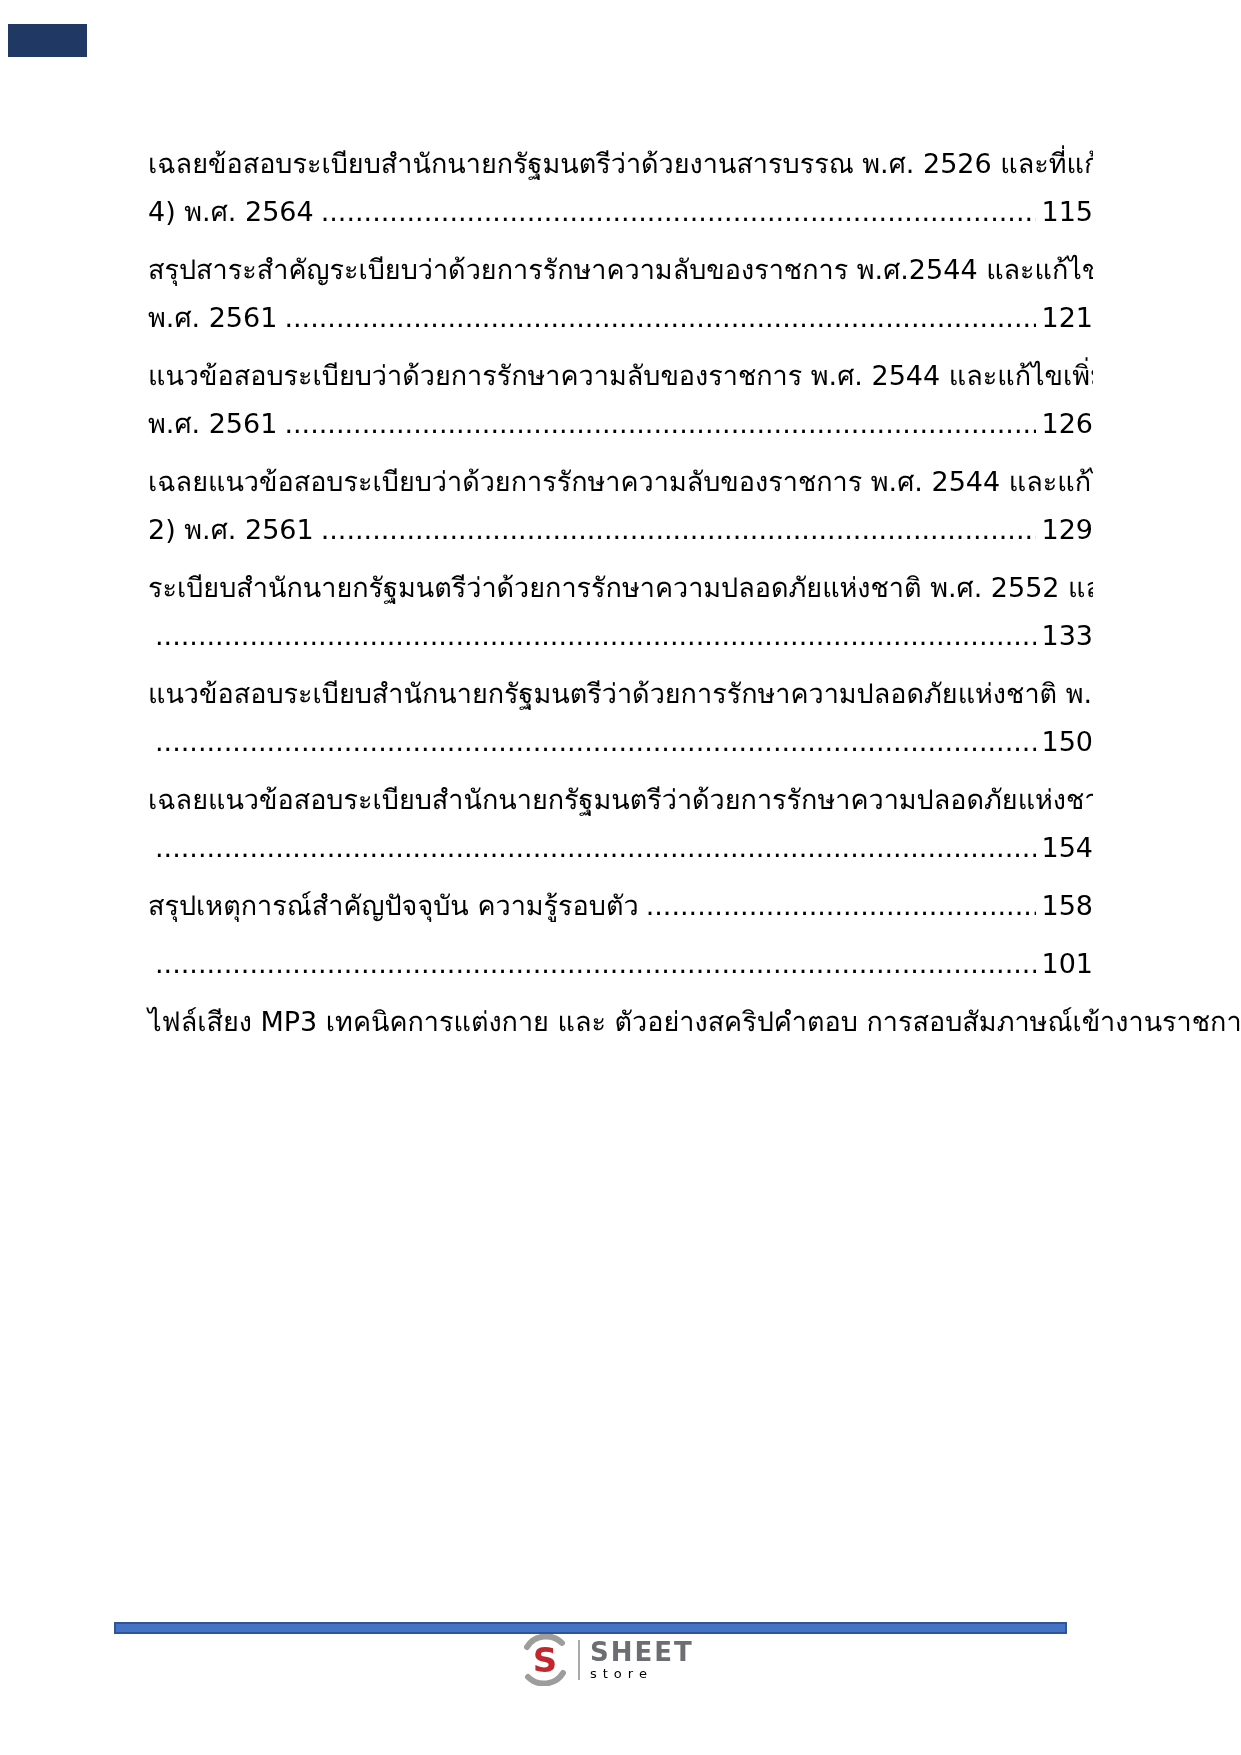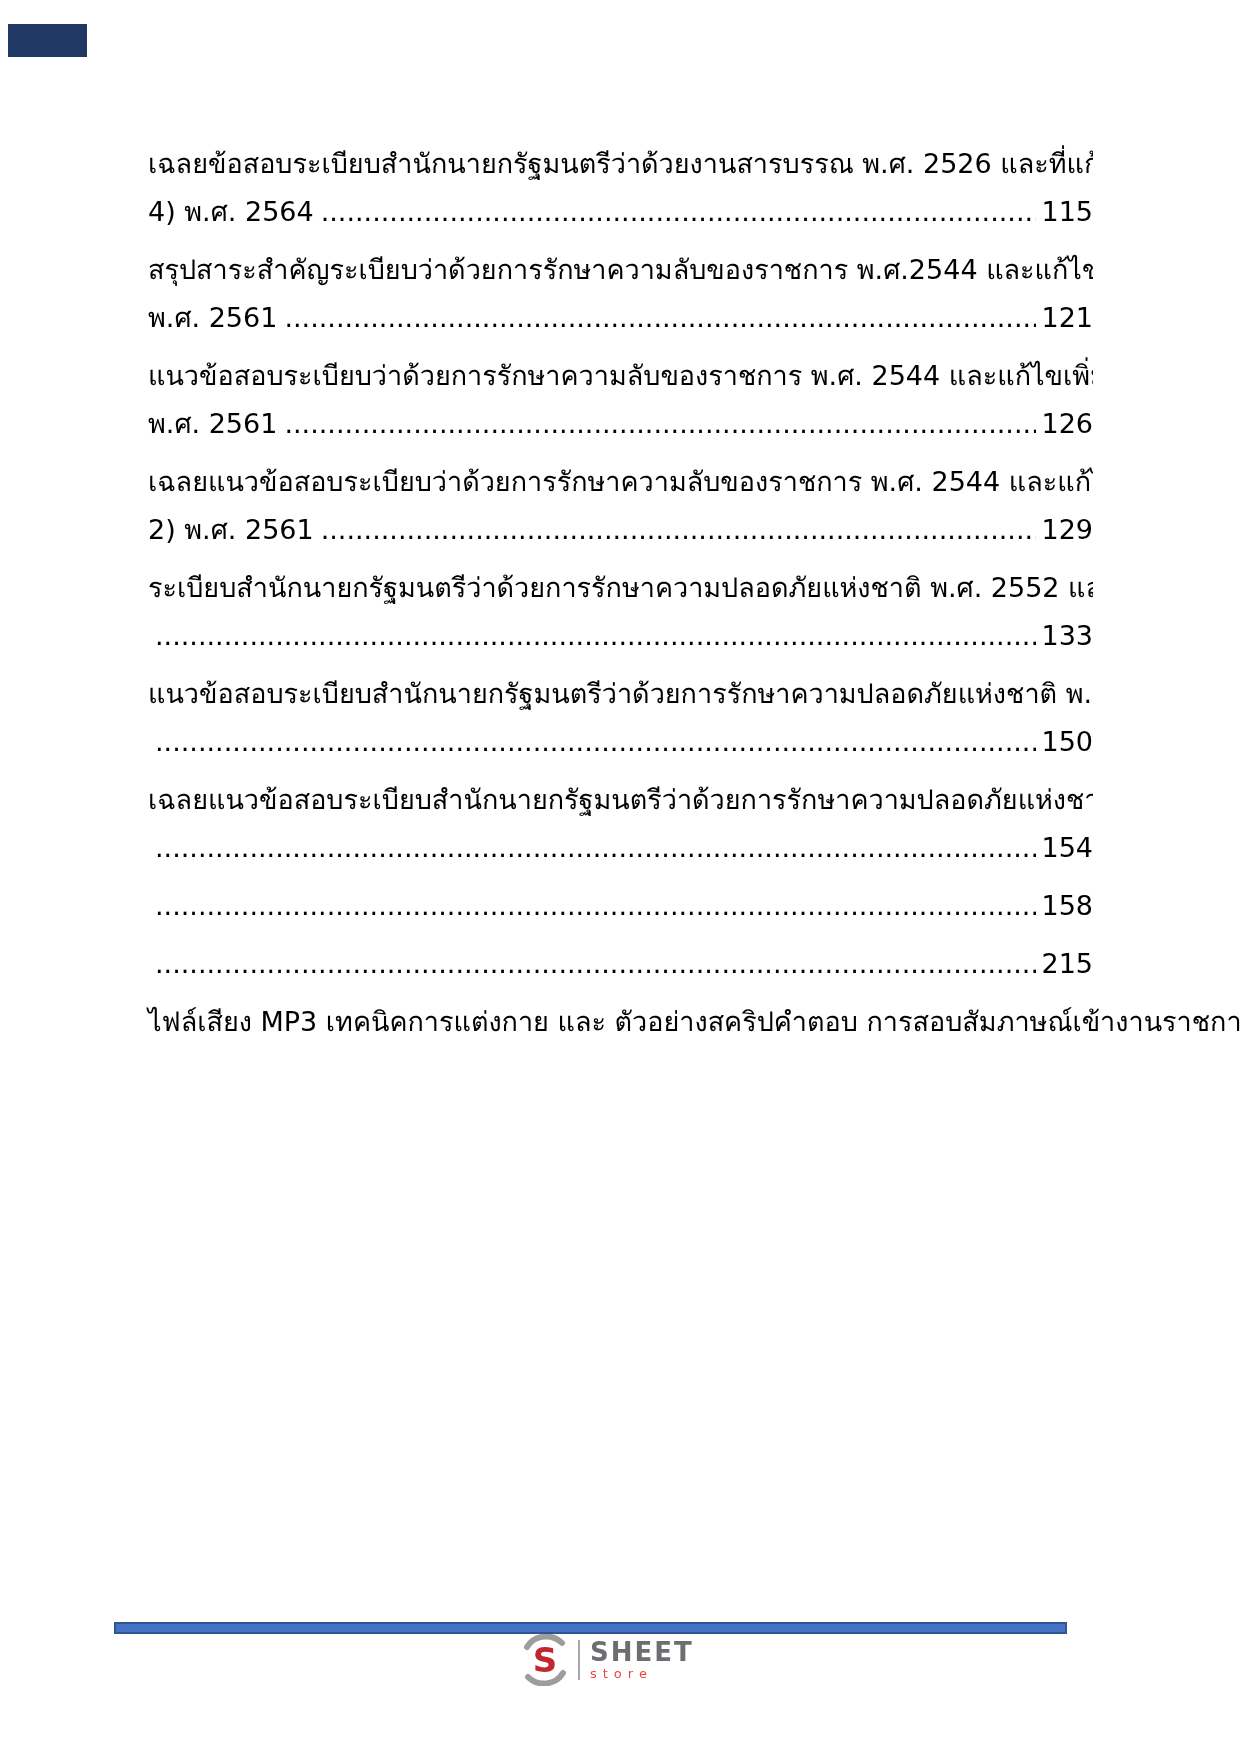--- a/index.html
+++ b/index.html
@@ -68,21 +68,21 @@
     font-weight:bold;
     font-size:26px;
     line-height:26px;
     letter-spacing:2px;
     color:#6d6e71;
   }
   .logo-sub{
     font-size:13px;
     line-height:15px;
     letter-spacing:6px;
-    color:#ef4444;
+    color:#000000;
     margin-top:1px;
   }
 </style>
 </head>
 <body>
 
 <div class="page">
 
   <div class="corner-tab" style="background: rgb(31, 56, 100);"></div>
 
@@ -143,29 +143,30 @@
     <div class="entry">
       <div class="l1">เฉลยแนวข้อสอบระเบียบสำนักนายกรัฐมนตรีว่าด้วยการรักษาความปลอดภัยแห่งชาติ พ.ศ. 2552 และ</div>
       <div class="l2">
         <span class="leader">....................................................................................................................................................................................................................................................................</span>
         <span class="pg">154</span>
       </div>
     </div>
 
     <div class="entry">
       <div class="l2">
+        <span class="txt">สรุปเหตุการณ์สำคัญปัจจุบัน ความรู้รอบตัว</span>
         <span class="leader">....................................................................................................................................................................................................................................................................</span>
         <span class="pg">158</span>
       </div>
     </div>
 
     <div class="entry">
       <div class="l2">
         <span class="leader">....................................................................................................................................................................................................................................................................</span>
-        <span class="pg">215</span>
+        <span class="pg">101</span>
       </div>
     </div>
 
     <div class="entry">
       <div class="l2">
         <span class="txt">ไฟล์เสียง MP3 เทคนิคการแต่งกาย และ ตัวอย่างสคริปคำตอบ การสอบสัมภาษณ์เข้างานราชการ</span>
         <span class="leader">....................................................................................................................................................................................................................................................................</span>
 
       </div>
     </div>

